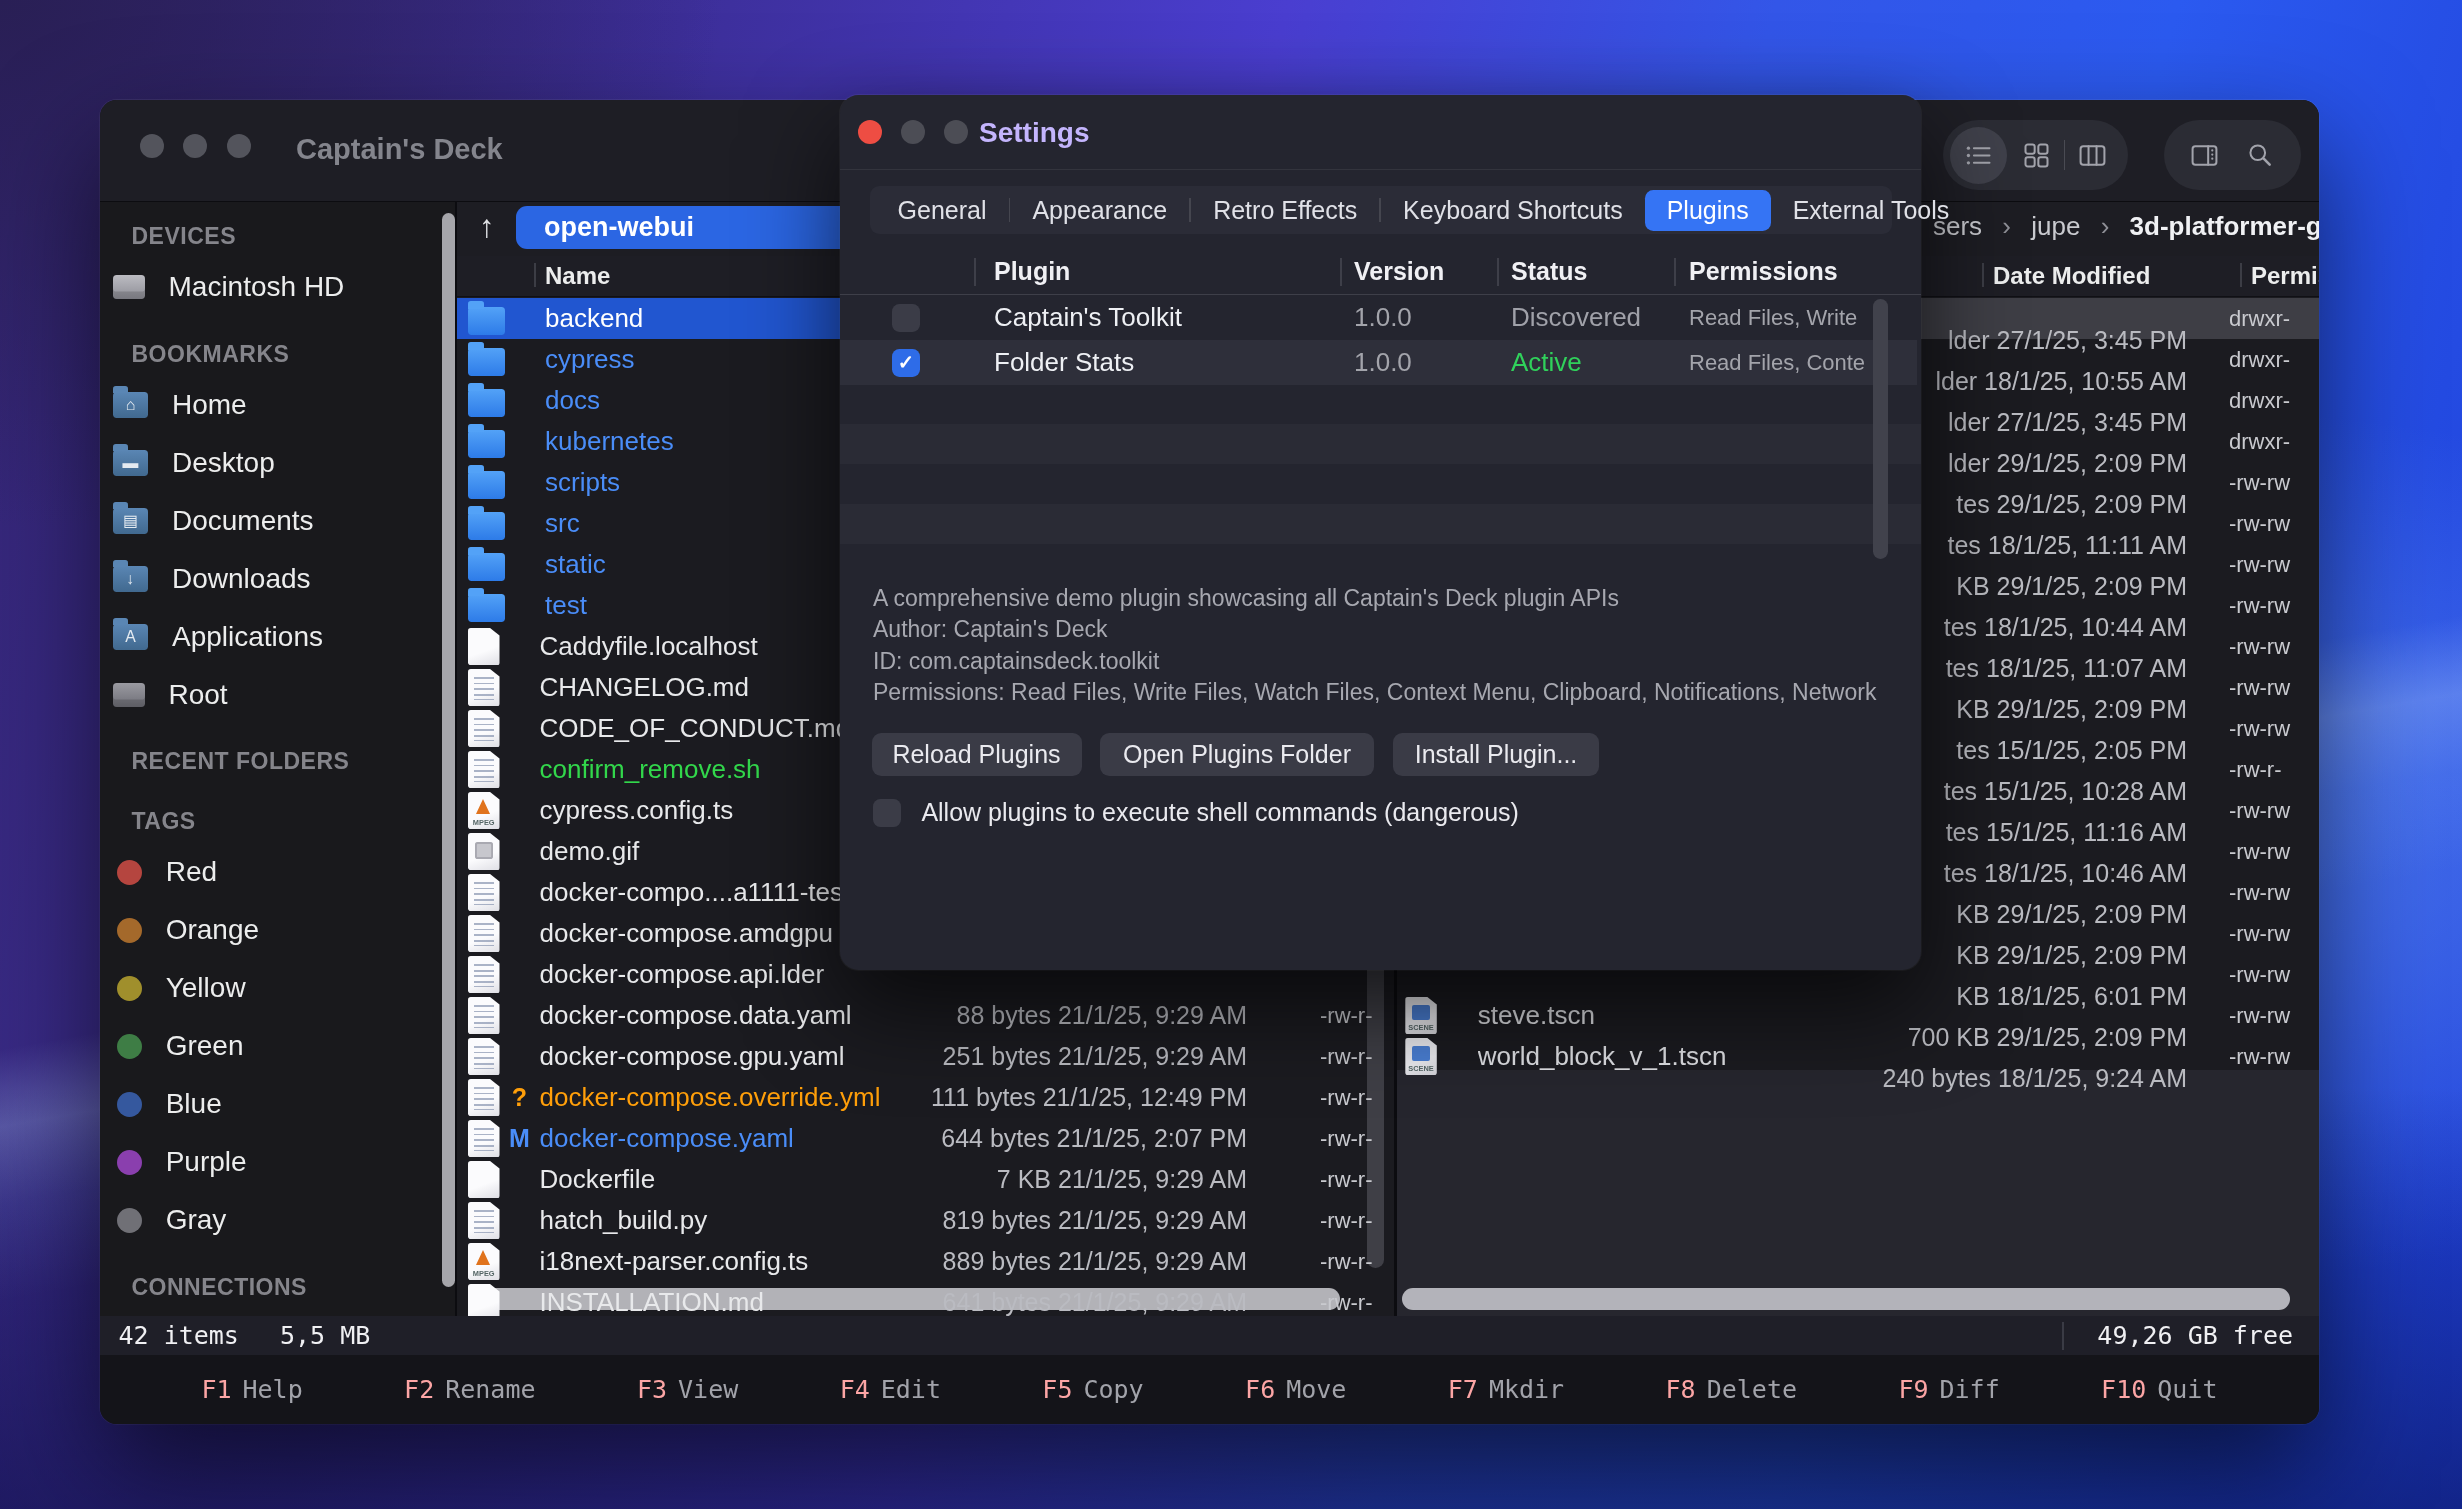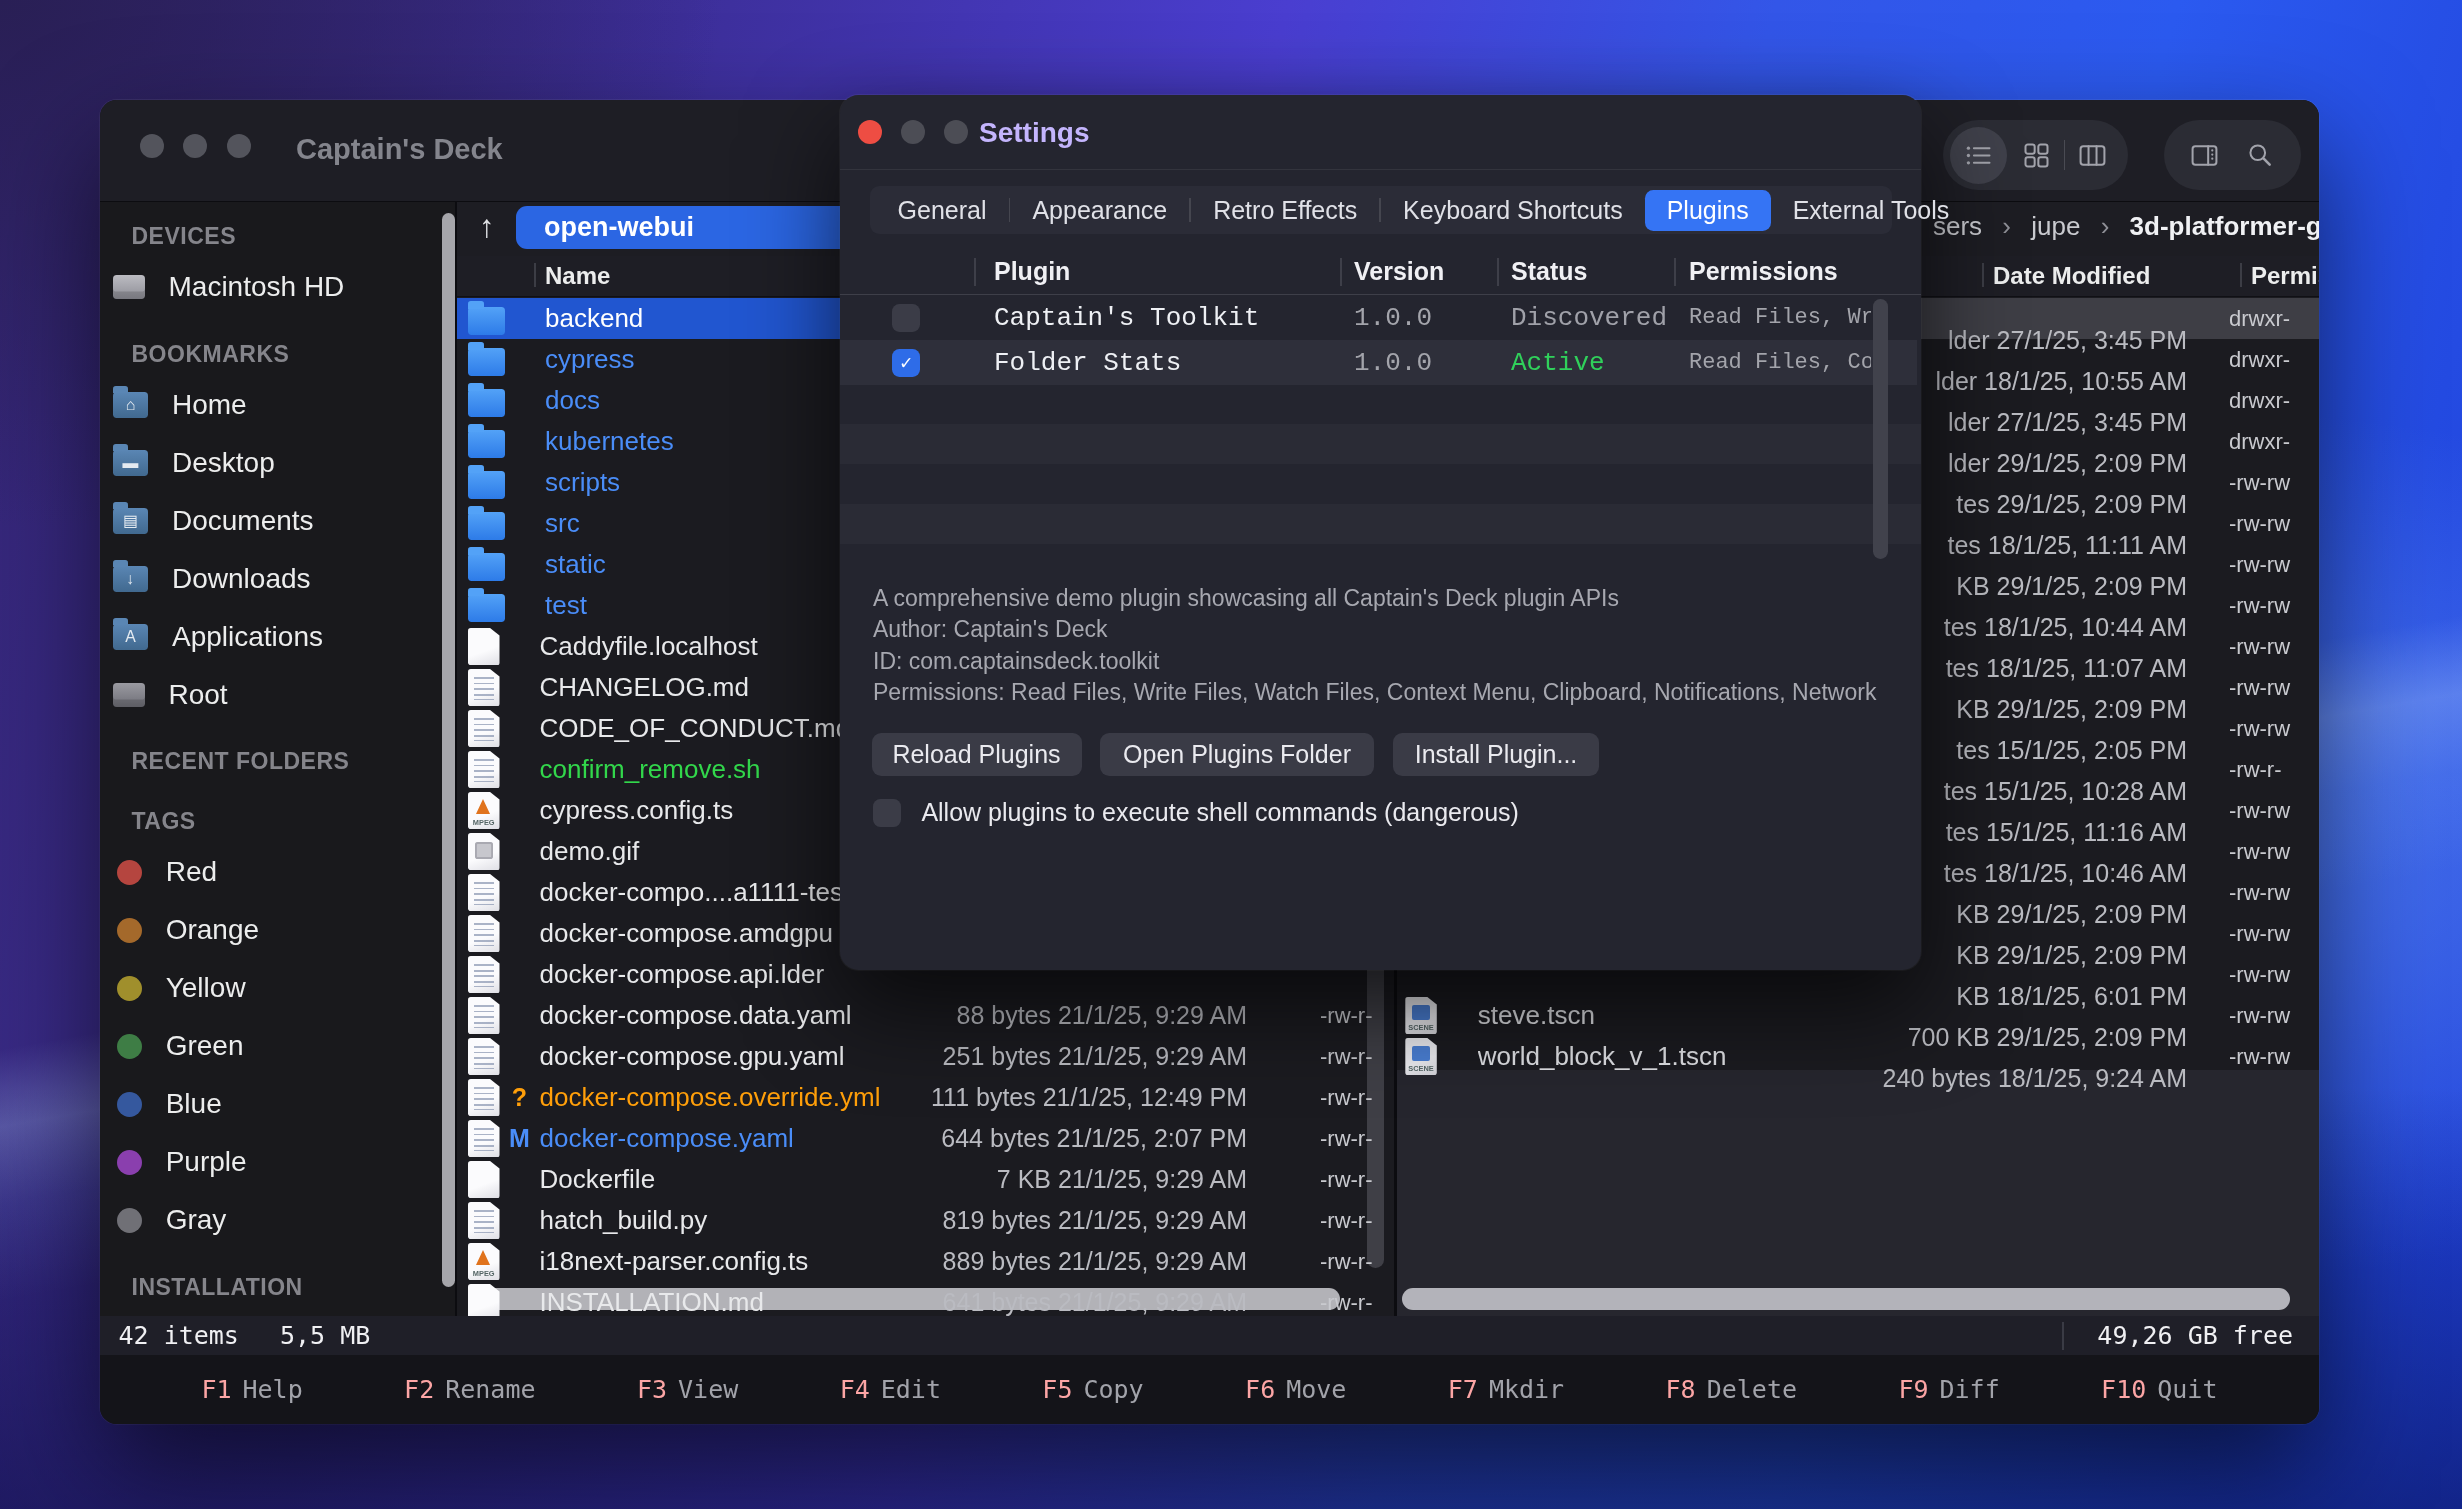--- a/index.html
+++ b/index.html
@@ -94,21 +94,21 @@
   .dlg-dot{position:absolute;top:25px;width:24px;height:24px;border-radius:50%;}
   .dlg-title{position:absolute;left:139px;top:22px;font-size:28px;font-weight:bold;color:#c4b5fd;}
   .dlg-hair{position:absolute;left:0;right:0;top:74px;height:0.9px;background:#33343d;}
   .tabbar{position:absolute;left:30px;top:91px;width:1022px;height:48px;background:#2b2c37;border-radius:9.3px;display:flex;align-items:center;justify-content:space-between;padding:0 5.6px;box-sizing:border-box;}
   .tab{font-size:25px;color:#e0e1e7;padding:0 22px;height:41px;line-height:41px;border-radius:8.3px;white-space:nowrap;}
   .tab.active{background:#3574f4;color:#fff;}
   .tabsep{width:1.9px;height:24px;background:#45464f;flex:none;}
   .phead{position:absolute;left:0;right:0;top:156px;height:43px;border-bottom:0.9px solid #3e3f49;}
   .phead .lbl{position:absolute;top:5.6px;font-size:25px;font-weight:bold;color:#f0f0f4;}
   .phead .csep{position:absolute;top:7.4px;width:1.9px;height:28px;background:#3e3f49;}
-  .prow{position:absolute;left:0;right:4px;height:45px;font-family:Liberation Mono, monospace;}
+  .prow{position:absolute;left:0;right:4px;height:45px;}
   .prow.alt{background:#2e2f3a;}
   .pcell{position:absolute;top:0;height:45px;display:flex;align-items:center;font-size:26px;color:#eef0f4;white-space:nowrap;}
   .pc-ver,.pc-perm{color:#a3a4ab;}
   .pc-perm{font-size:22px;width:182px;overflow:hidden;}
   .stripe{position:absolute;left:0;right:0;height:40px;}
   .stripe.lt{background:#2a2b35;}
   .cb{width:28px;height:28px;border-radius:7.4px;background:#3b3c47;flex:none;display:flex;align-items:center;justify-content:center;}
   .cb.checked{background:#2e6ce8;}
   .cb.checked::after{content:'✓';color:#fff;font-size:19.5px;font-weight:bold;}
   .pscroll{position:absolute;left:1033px;top:204px;width:15px;height:260px;border-radius:7.4px;background:#41424c;}
@@ -235,21 +235,21 @@
             <span>Blue</span>
           </div>
           <div class="sb-item">
             <span class="tag-dot" style="background: rgb(138, 63, 174);"></span>
             <span>Purple</span>
           </div>
           <div class="sb-item">
             <span class="tag-dot" style="background: rgb(112, 112, 118);"></span>
             <span>Gray</span>
           </div>
-          <div class="sb-header mt">INSTALLATION</div>
+          <div class="sb-header mt">CONNECTIONS</div>
         </div>
       <div class="sb-scroll" style="left:342px"></div>
 
       <div class="panel panel-mid">
         <div class="pathbar">
           <span class="up-arrow">↑</span>
           <div class="path-pill">open-webui</div>
         </div>
         <div class="colhead">
           <span class="csep" style="left:77px"></span>

